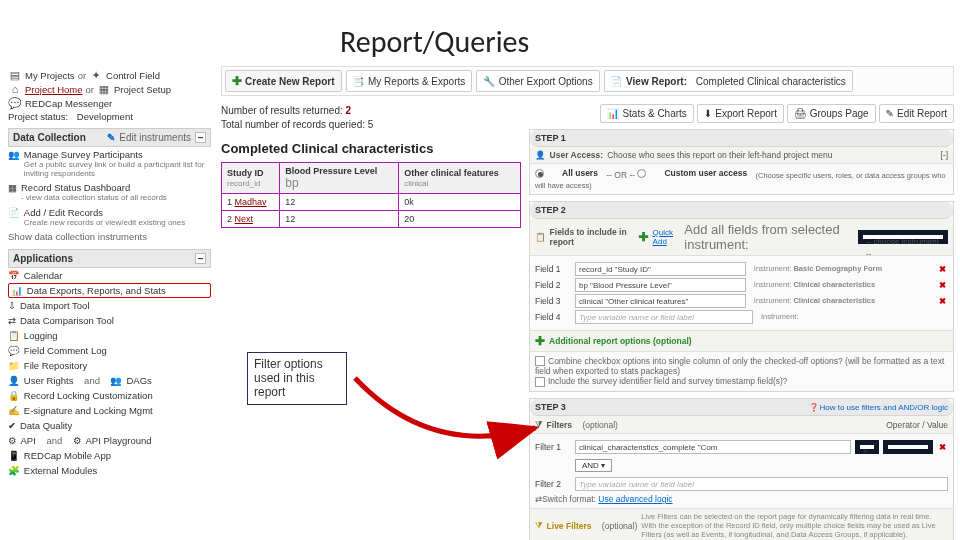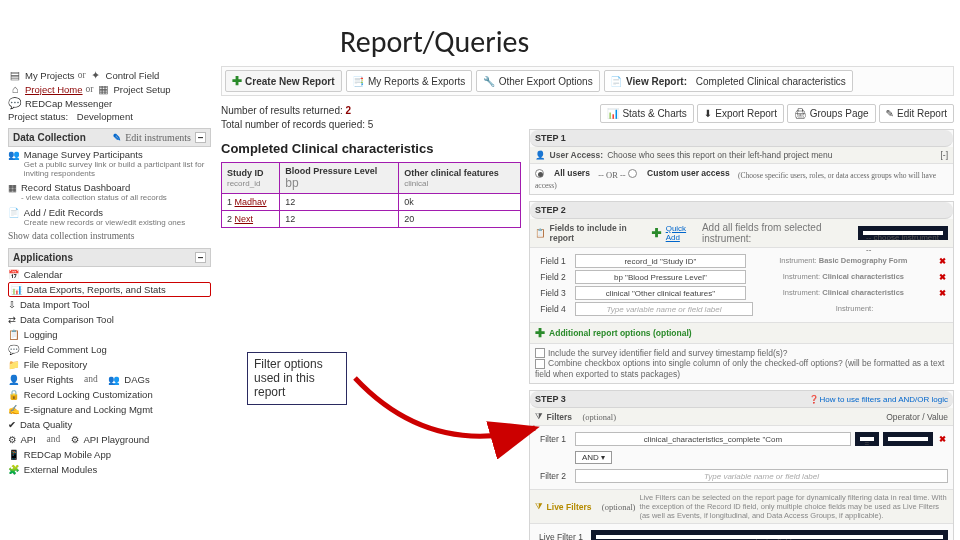--- a/index.html
+++ b/index.html
@@ -4,21 +4,21 @@
 <style>
   * { box-sizing: border-box; }
   body { margin:0; font-family: Arial, Helvetica, sans-serif; font-size:9px; color:#333; background:#fff; width:960px; }
   .slide-title { font-family: Calibri, Arial, sans-serif; font-size:30px; font-weight:400; color:#222; padding:23px 0 6px 340px; }
   .content { display:flex; }
   
   .sidebar { width:215px; padding:2px 4px 4px 8px; }
   .nav-row { display:flex; align-items:center; gap:3px; padding:1px 0; font-size:9.5px; }
   .nav-row .ic { width:14px; height:12px; display:inline-flex; align-items:center; justify-content:center; font-size:11px; color:#555; }
   .link { color:#8b0000; text-decoration:underline; cursor:pointer; }
-  .grey { color:#666;font-family:Liberation Serif, serif; }
+  .grey { color:#666; }
   .sec-head { background:#e8e8e8; border:1px solid #ccc; padding:3px 4px; font-weight:bold; display:flex; justify-content:space-between; align-items:center; margin-top:5px; font-size:10px; }
   .sec-head .toggle { border:1px solid #bbb; width:11px; height:11px; line-height:9px; text-align:center; background:#fff; cursor:pointer; font-size:10px; }
   .sb-item { display:flex; align-items:flex-start; gap:4px; padding:2px 0; font-size:9.5px; }
   .sb-item .text { flex:1; }
   .sb-item .sub { color:#777; font-size:8px; line-height:1.15; }
   .hl-red { border:1px solid #c00; border-radius:2px; padding:1px 2px; }
   
   .main { flex:1; padding:0 6px 4px 6px; }
   .toolbar { display:flex; gap:4px; border:1px solid #ddd; padding:3px; background:#fcfcfc; }
   .tbtn { border:1px solid #ccc; background:#f6f6f6; padding:3px 6px; display:flex; align-items:center; gap:3px; font-size:10px; cursor:pointer; border-radius:2px; }
@@ -31,24 +31,24 @@
   .act-btns { display:flex; gap:3px; }
   .rep-title { font-weight:bold; font-size:13px; color:#222; margin:10px 0 6px; }
   table.res { border-collapse:collapse; width:100%; font-size:9px; }
   table.res th, table.res td { border:1px solid #a21caf; padding:3px 5px; text-align:left; }
   table.res th { background:#f0f0f0; font-weight:bold; }
   
   .step { border:1px solid #d5d5d5; background:#fafafa; margin-bottom:6px; font-size:8.5px; }
   .step-hd { background:#e9e9e9; border-bottom:1px solid #d5d5d5; padding:3px 5px; font-weight:bold; font-size:9px; display:flex; justify-content:space-between; align-items:center;border-radius:8px; }
   .step-sub { background:#f3f3ef; border-bottom:1px solid #e0e0e0; padding:3px 5px; display:flex; gap:4px; align-items:center; color:#555; }
   .step-body { padding:4px 5px; }
-  .radio { display:inline-flex; align-items:center; gap:10px; margin-right:6px; }
+  .radio { display:inline-flex; align-items:center; gap:18px; margin-right:6px; }
   .radio .dot { width:9px; height:9px; border:1px solid #888; border-radius:50%; background:#fff; display:inline-block; }
   .radio.sel .dot::after { content:''; display:block; width:5px; height:5px; background:#555; border-radius:50%; margin:2px; }
-  .fld-row { display:flex; gap:4px; align-items:center; margin:2px 0;text-align:center; }
+  .fld-row { display:flex; gap:4px; align-items:center; margin:2px 0; }
   .fld-row .lbl { width:36px; color:#444; }
   .inp { border:1px solid #bbb; background:#fff; padding:1px 3px; font-size:8px; flex:1; color:#444; height:14px; line-height:12px; }
   .inp.ph { color:#aaa; font-style:italic; }
   .mini { color:#888; font-size:7.5px; margin-left:4px; flex:1.1; }
   .del { color:#c00; font-weight:bold; cursor:pointer; padding:0 2px; }
   .sel-box { border:5px solid #0f172a; background:#fff; padding:1px 3px; font-size:8px; color:#555; display:inline-block; min-width:90px; height:14px; line-height:12px; }
   .chk { width:10px; height:10px; border:1px solid #999; background:#fff; display:inline-block; margin-right:3px; vertical-align:middle; }
   .and-pill { display:inline-block; border:1px solid #999; background:#fff; padding:1px 6px; font-size:8px; margin:3px 0 3px 40px; }
   .callout { position:absolute; left:247px; top:352px; width:100px; border:1px solid #2a2a60; background:#fff; padding:5px 6px; font-size:12px; line-height:1.15; }
   .arrow { position:absolute; left:350px; top:368px; }
@@ -266,21 +266,21 @@
 
         <div class="step">
           <div class="step-hd">
               <span>STEP 2</span>
             </div>
           <div class="step-sub">
               <span class="ic">📋</span>
               <b>Fields to include in report</b>
               <span class="green-plus" style="margin-left:6px;">✚</span>
               <span class="link" style="color:#06c;font-size:8px;">Quick Add</span>
-              <span style="margin-left:auto;font-size:10px;color:#777;">Add all fields from selected instrument:</span>
+              <span style="margin-left:auto;font-size:13px;color:#777;">Add all fields from selected instrument:</span>
               <span class="sel-box">-- choose instrument --</span>
             </div>
           <div class="step-body">
             <div class="fld-row">
                 <span class="lbl">Field 1</span>
                 <span class="inp">record_id "Study ID"</span>
                 <span class="mini"><span>Instrument:</span> <b>Basic Demography Form</b></span>
                 <span class="del">✖</span>
               </div>
             <div class="fld-row">
@@ -299,22 +299,22 @@
                 <span class="lbl">Field 4</span>
                 <span class="inp ph">Type variable name or field label</span>
                 <span class="mini"><span>Instrument:</span></span>
               </div>
           </div>
           <div class="step-sub" style="border-top:1px solid #e0e0e0;">
               <span class="green-plus">✚</span>
               <b style="color:#2a8a2a;">Additional report options (optional)</b>
             </div>
           <div class="step-body" style="color:#666;">
+            <div><span class="chk"></span><span>Combine checkbox options into single column of only the checked-off options? (will be formatted as a text field when exported to stats packages)</span></div>
             <div><span class="chk"></span><span>Include the survey identifier field and survey timestamp field(s)?</span></div>
-            <div><span class="chk"></span><span>Combine checkbox options into single column of only the checked-off options? (will be formatted as a text field when exported to stats packages)</span></div>
           </div>
         </div>
 
         <div class="step">
           <div class="step-hd">
               <span>STEP 3</span>
               <span style="font-weight:normal;color:#06c;font-size:8px;"><span class="ic">❓</span><span>How to use filters and AND/OR logic</span></span>
             </div>
           <div class="step-sub"><span class="ic">⧩</span><b>Filters</b>&nbsp;<span class="grey">(optional)</span><span style="margin-left:auto;">Operator / Value</span></div>
           <div class="step-body">
@@ -323,20 +323,21 @@
                 <span class="inp">clinical_characteristics_complete "Com</span>
                 <span class="sel-box" style="min-width:24px;">=</span>
                 <span class="sel-box" style="min-width:50px;"></span>
                 <span class="del">✖</span>
               </div>
             <div class="and-pill"><span>AND</span> ▾</div>
             <div class="fld-row">
                 <span class="lbl">Filter 2</span>
                 <span class="inp ph">Type variable name or field label</span>
               </div>
+            <div style="margin-top:3px;color:#666;"><span class="ic">⇄</span><span>Switch format:</span> <span class="link" style="color:#06c;">Use advanced logic</span></div>
           </div>
           <div class="step-sub" style="border-top:1px solid #e0e0e0;"><span class="ic" style="color:#b58b00;">⧩</span><b style="color:#b58b00;">Live Filters</b>&nbsp;<span class="grey">(optional)</span><span class="mini" style="margin-left:auto;flex:1.6;">Live Filters can be selected on the report page for dynamically filtering data in real time. With the exception of the Record ID field, only multiple choice fields may be used as Live Filters (as well as Events, if longitudinal, and Data Access Groups, if applicable).</span></div>
           <div class="step-body">
             <div class="fld-row">
                 <span class="lbl" style="width:52px;">Live Filter 1</span>
                 <span class="sel-box" style="flex:1;">-- select a field --</span>
               </div>
           </div>
         </div>
 

